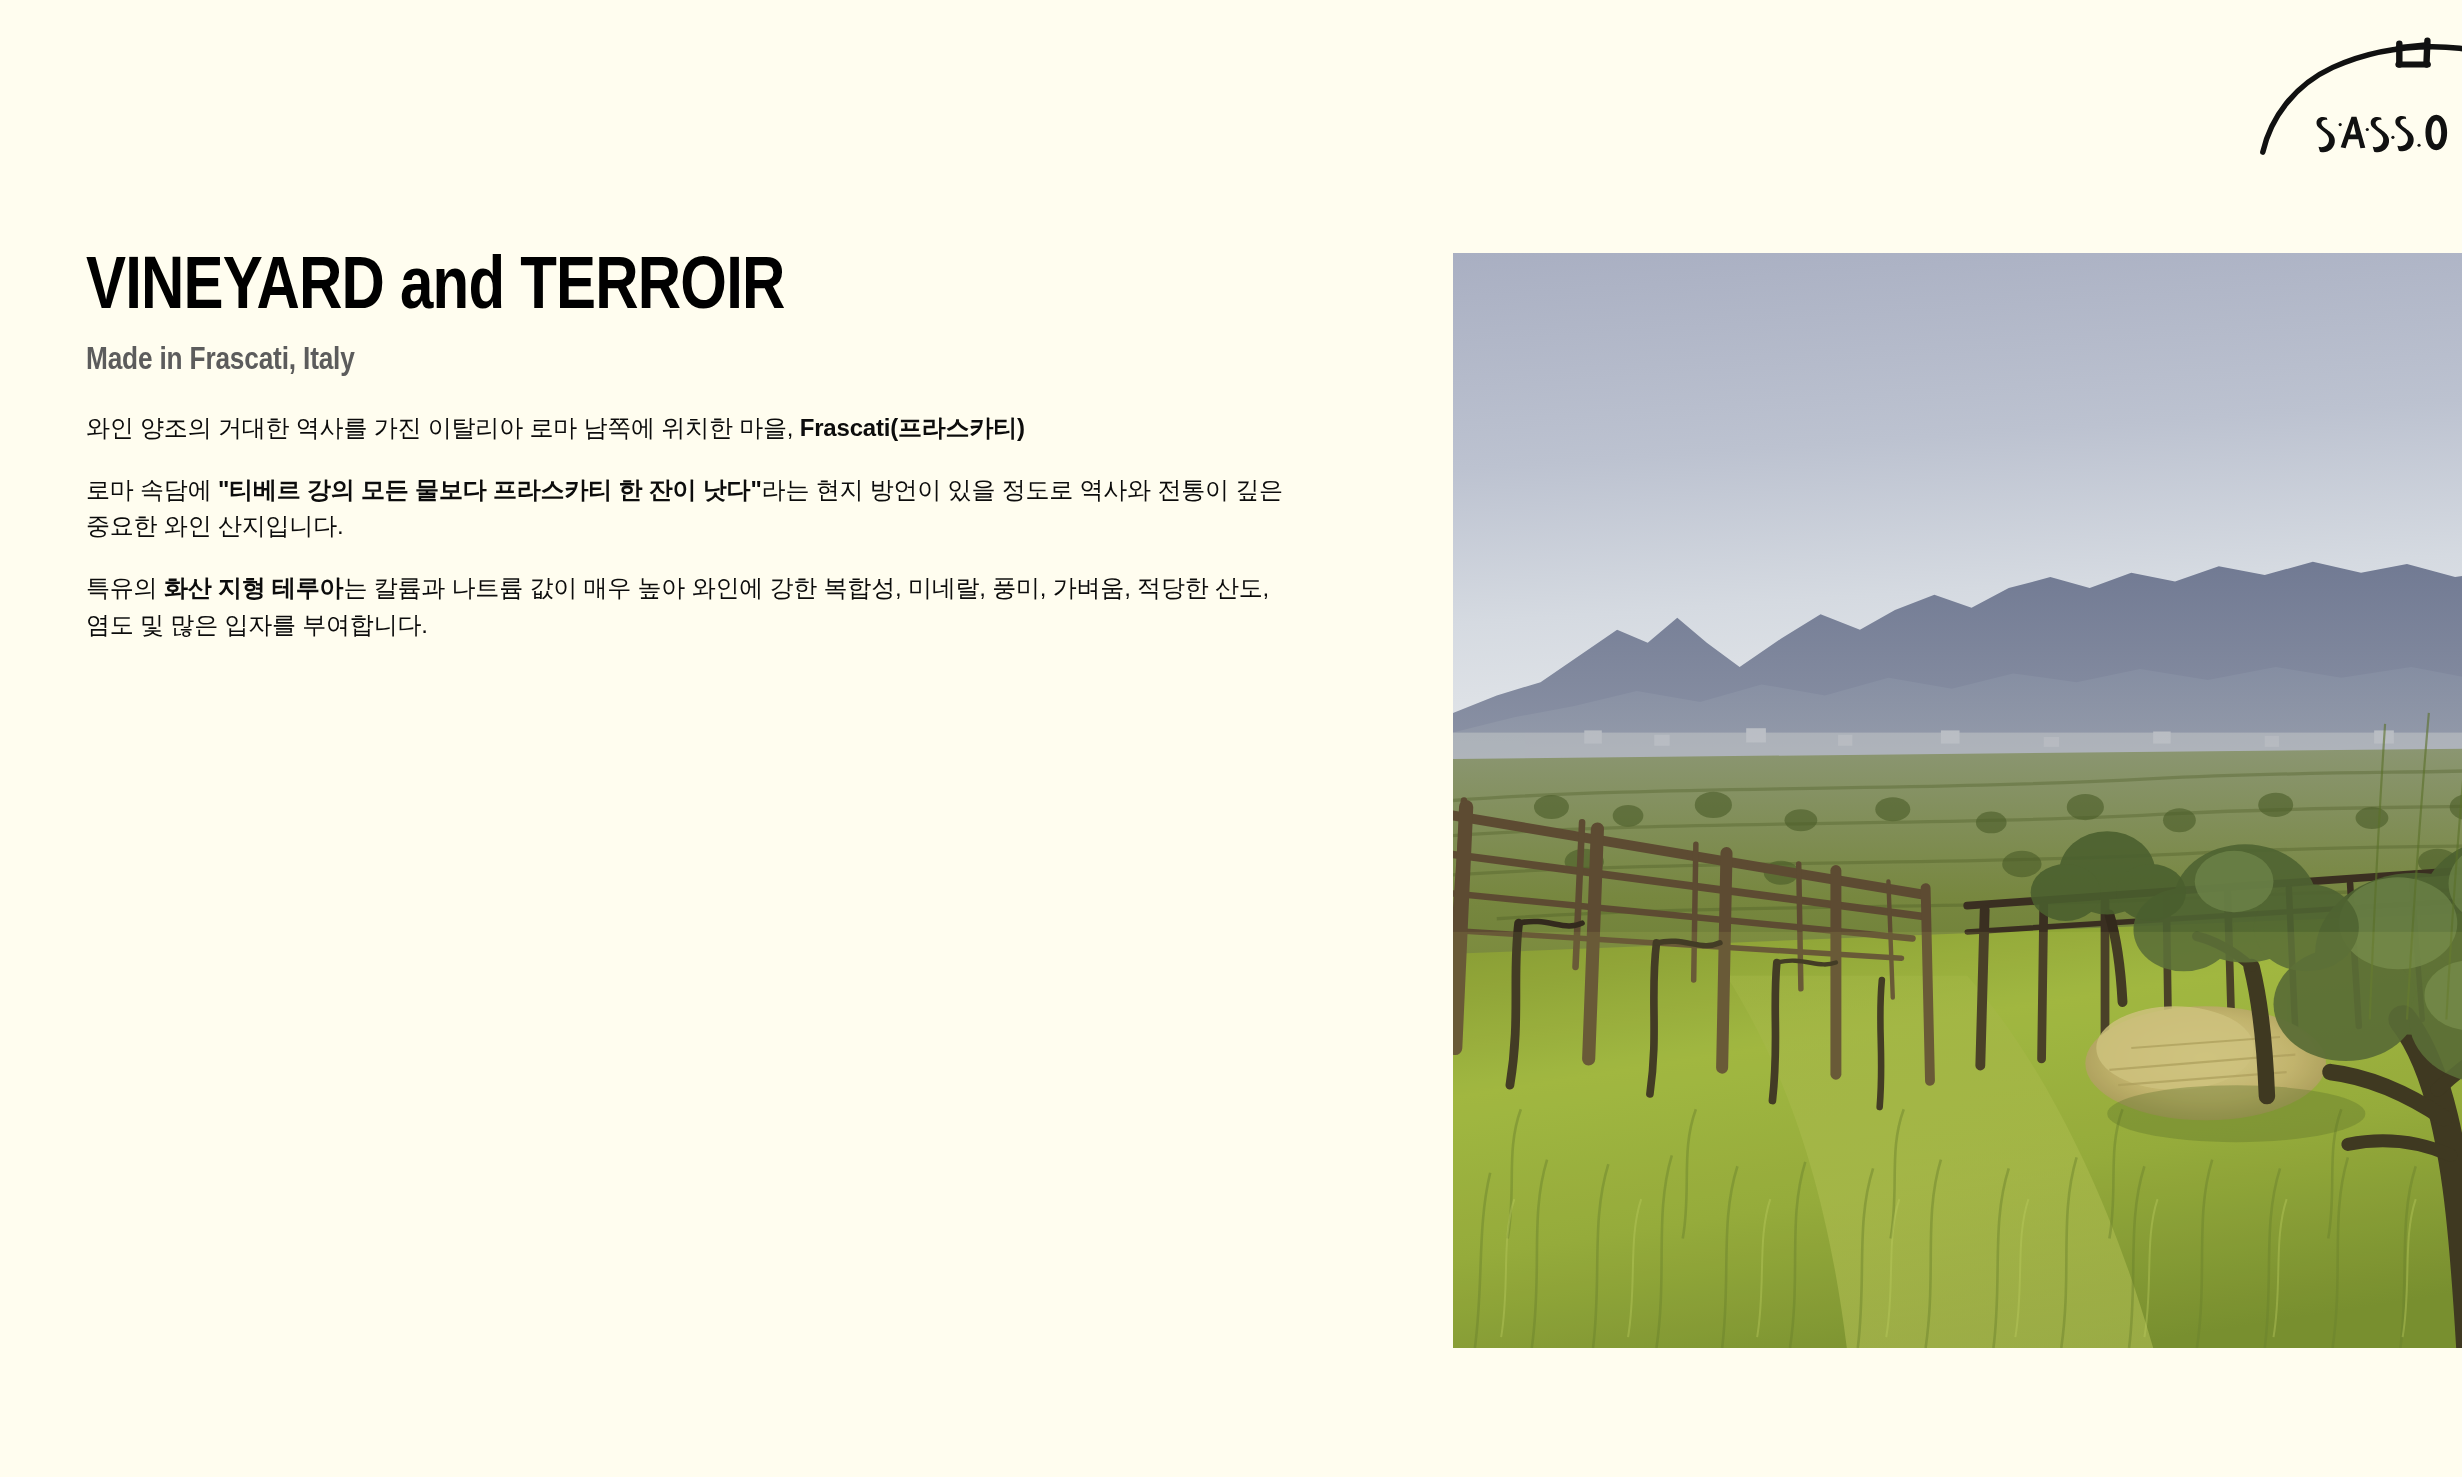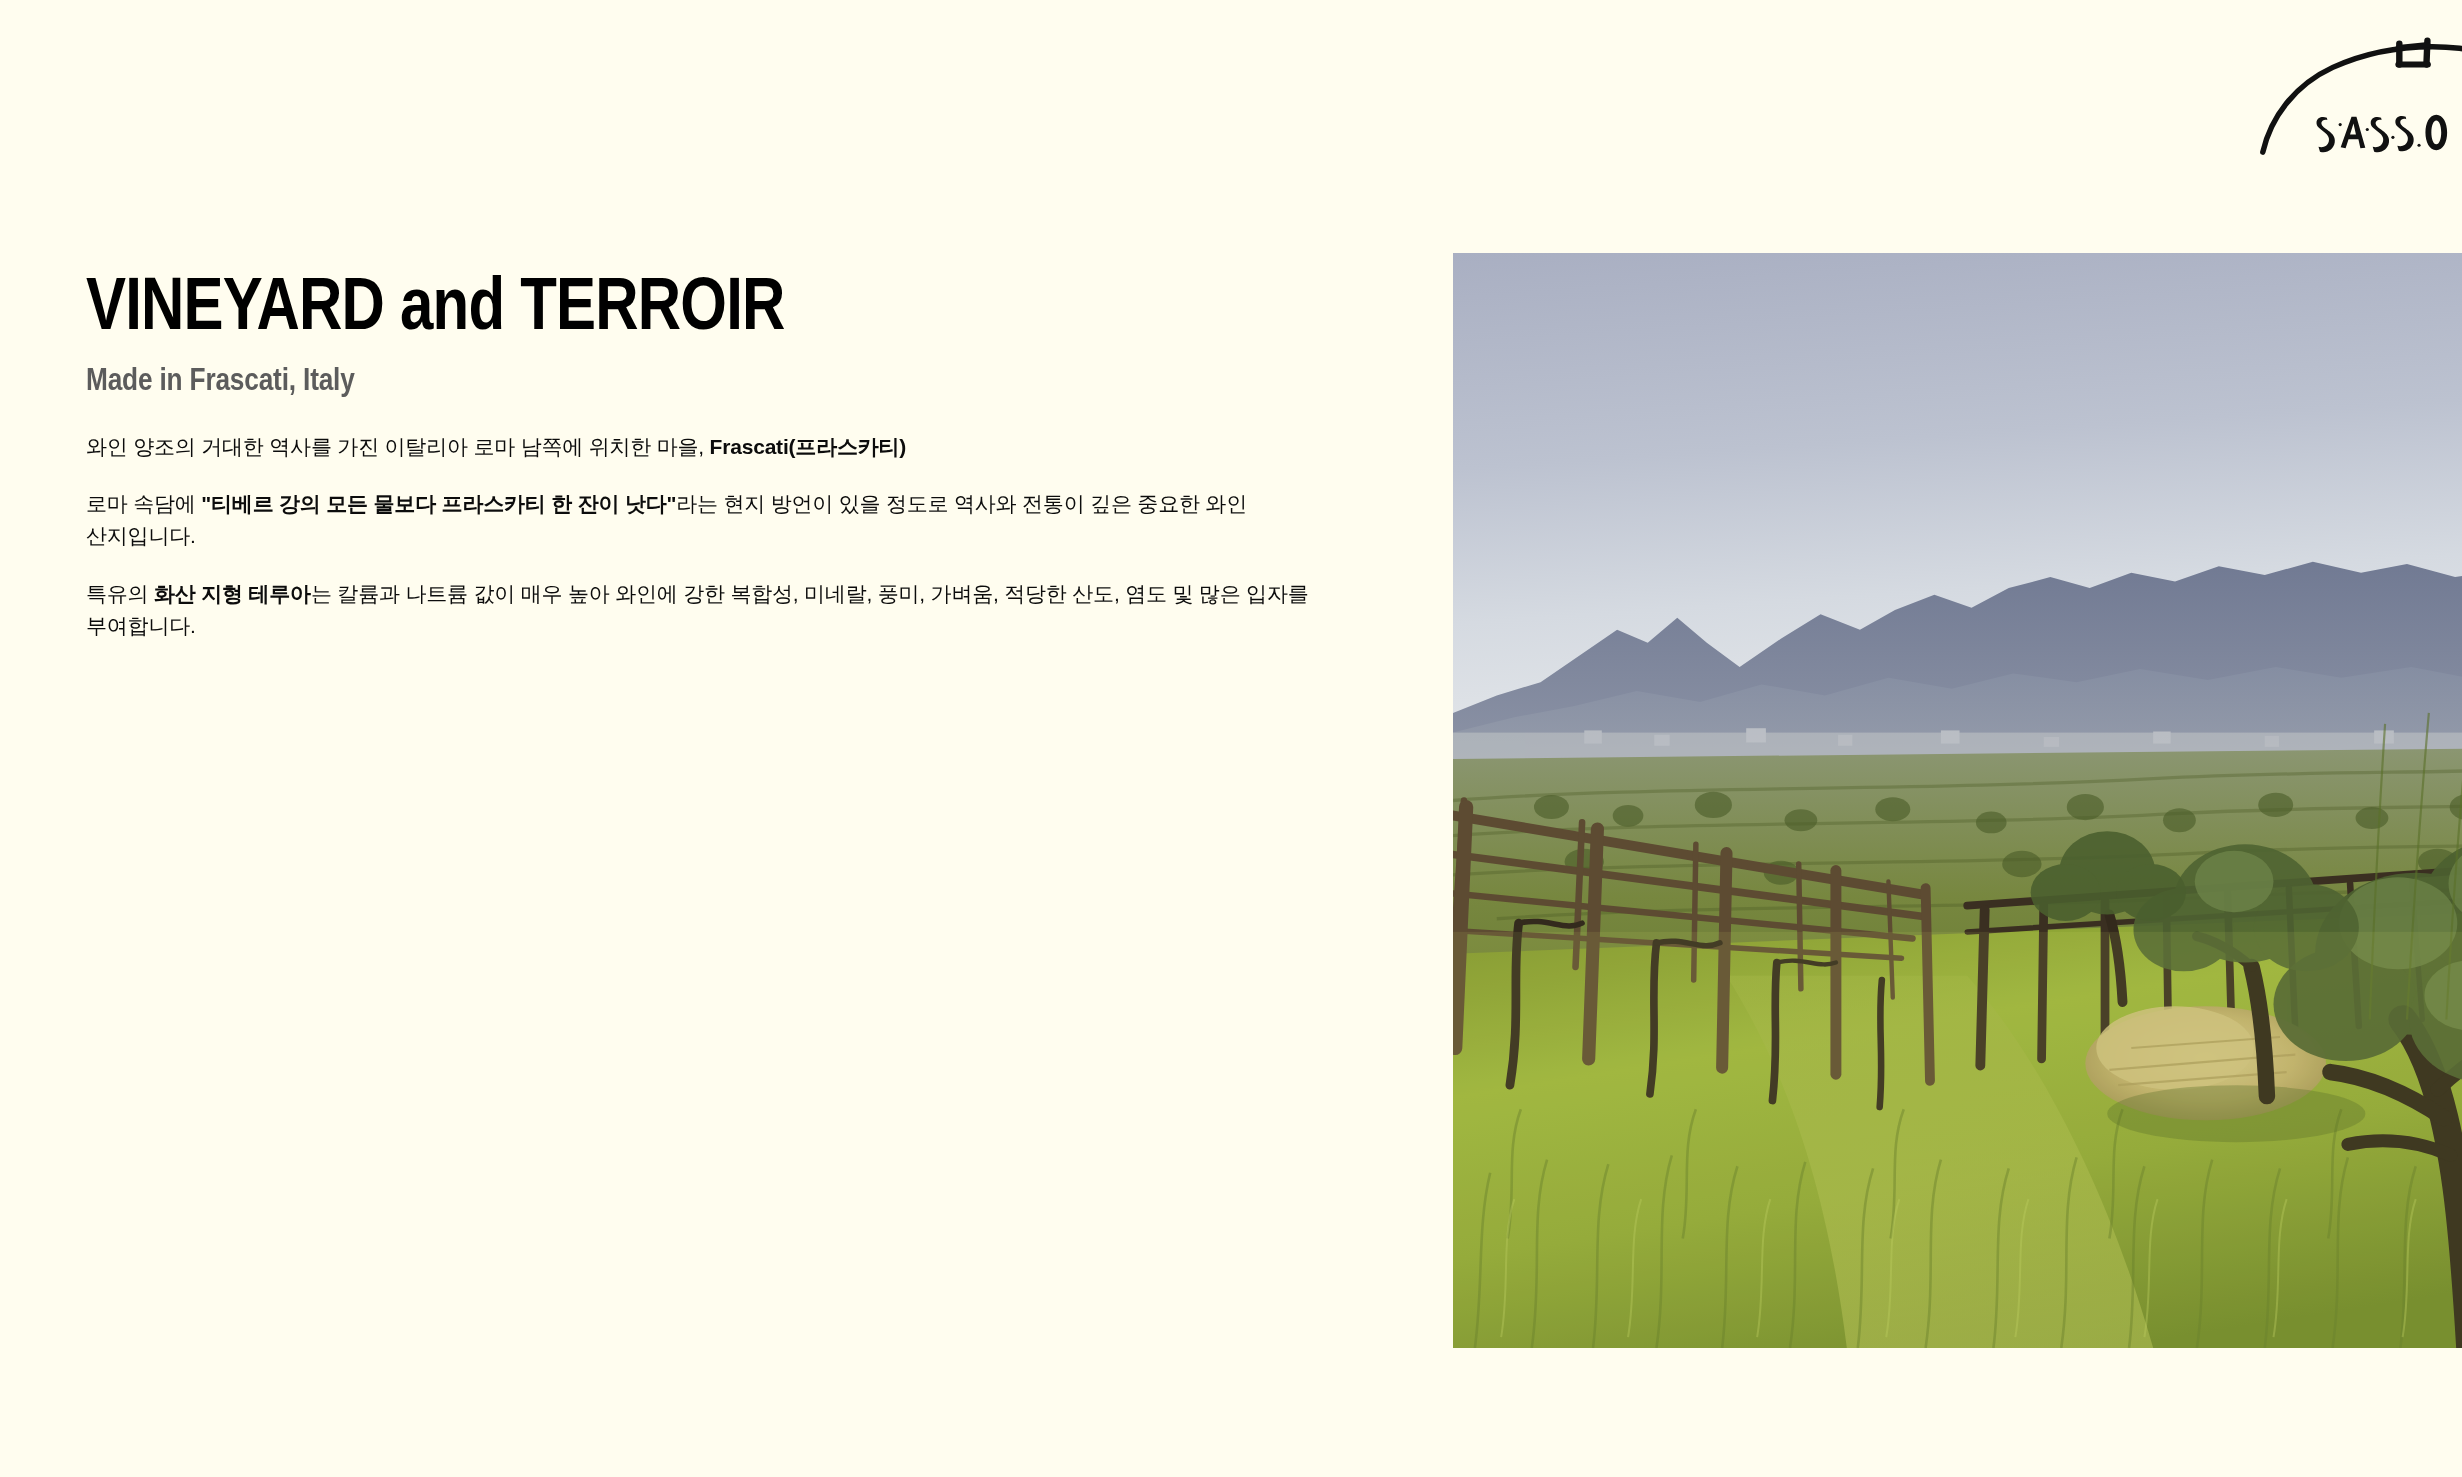--- a/index.html
+++ b/index.html
@@ -15,21 +15,21 @@
   #brand-logo {
     position:absolute;
     left:2249px; top:19.7px;
     width:345px; height:148px;
   }
   #brand-logo svg { width:100%; height:100%; display:block; }
 
   
   #content-column {
     position:absolute;
-    left:86px; top:266px;
+    left:86px; top:245px;
     width:1231px;
   }
 
   #page-title {
     font-size:75px;
     font-weight:700;
     letter-spacing:-1px;
     line-height:1.0;
     color:#000000;
     transform:scaleX(0.80);
@@ -44,21 +44,21 @@
     letter-spacing:-0.2px;
     color:#5c5c5c;
     transform:scaleX(0.86);
     transform-origin:left center;
     white-space:nowrap;
   }
 
   #body-copy { margin-top:34px; }
 
   .copy-block {
-    font-size:21px;
+    font-size:24px;
     line-height:1.52;
     color:#0c0c0c;
     margin-bottom:25.6px;
     max-width:1226px;
     letter-spacing:-0.2px;
     word-break:keep-all;
   }
   .copy-block:last-child { margin-bottom:8px; }
   .copy-block b { font-weight:700; }
 

